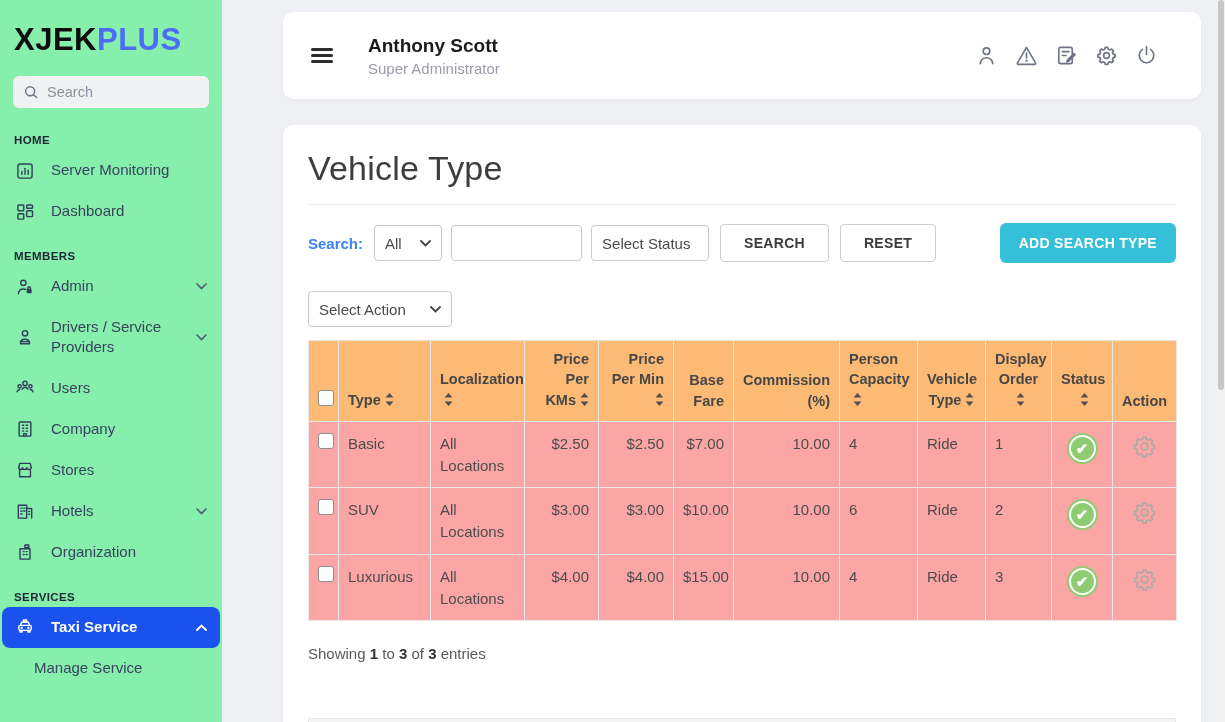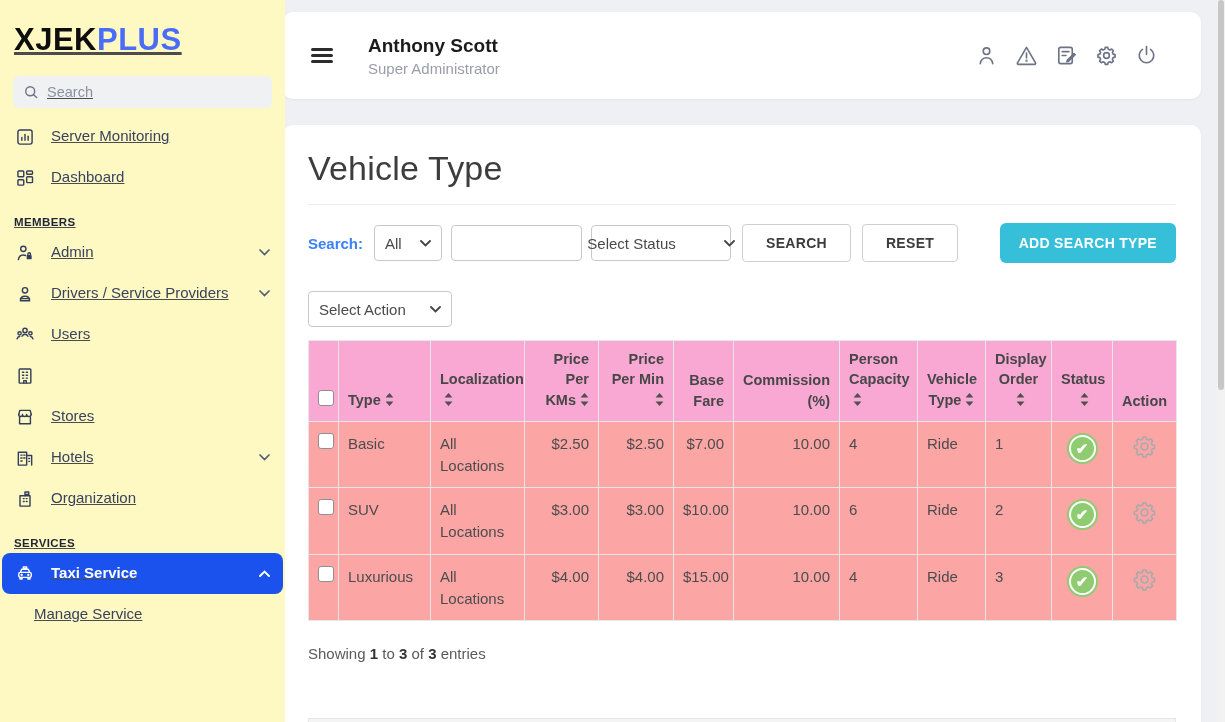--- a/index.html
+++ b/index.html
@@ -6,22 +6,22 @@
   html,body { width:1225px; height:722px; }
   body {
     font-family: "Liberation Sans", sans-serif;
     background:#eef0f3;
     position:relative;
     overflow:hidden;
     color:#4c4c4c;
   }
   
   .sidebar {
-    position:absolute; left:0; top:0; width:285px; height:722px;
-    background:#fef9c3; z-index:2; overflow:hidden;text-decoration:underline;
+    position:absolute; left:0; top:0; width:222px; height:722px;
+    background:#86efac; z-index:2; overflow:hidden;
   }
   .logo { padding:22px 16px 18px 14px; font-size:31px; font-weight:bold; letter-spacing:.5px; }
   .logo .brand-a { color:#0e0e0e; }
   .logo .brand-b { color:#4a6cf7; }
   .side-search {
     margin:0 13px 8px 13px; height:32px; background:#f0f1f3; border-radius:6px;
     display:flex; align-items:center; padding:0 10px; gap:8px;
   }
   .side-search input {
     border:none; background:transparent; outline:none; font-size:14.5px;
@@ -71,42 +71,42 @@
   
   .filter-row { display:flex; align-items:center; gap:9px; }
   .filter-label { font-size:15px; font-weight:bold; color:#3b82f6; margin-right:2px; }
   .fake-select {
     height:36px; border:1px solid #c9c9c9; border-radius:4px; background:#fff;
     display:flex; align-items:center; gap:14px; padding:0 10px; font-size:15px; color:#4a4a4a;
     cursor:pointer; white-space:nowrap;
   }
   .fake-select .sel-chev { display:flex; align-items:center; }
   .sel-field { width:68px; justify-content:space-between; }
-  .sel-status { width:140px; justify-content:center;gap:48px; }
+  .sel-status { width:118px; justify-content:space-between;gap:48px; }
   .sel-action { width:144px; justify-content:space-between; margin-top:28px; }
   .text-input {
     width:131px; height:36px; border:1px solid #c9c9c9; border-radius:4px;
     padding:0 8px; font-size:15px; font-family:inherit; outline:none; color:#444;
   }
   .btn-outline {
     height:38px; padding:0 23px; border:1px solid #cfcfcf; border-radius:4px; background:#fff;
     font-size:14px; font-weight:bold; color:#3c3c3c; letter-spacing:.3px; cursor:pointer;
     font-family:inherit; margin-left:2px;
   }
   .btn-add {
     margin-left:auto; height:40px; padding:0 19px; border:none; border-radius:6px;
     background:#35bfd9; color:#fff; font-size:14px; font-weight:bold; letter-spacing:.3px;
     cursor:pointer; font-family:inherit;
   }
   
   .vt-table { width:100%; border-collapse:collapse; table-layout:fixed; margin-top:13px; font-size:15px; }
   .vt-table th, .vt-table td { border:1px solid #e7e7e7; }
   .vt-table th {
     vertical-align:bottom; font-weight:bold; color:#474747; font-size:14.5px;
-    padding:8px 9px 10px 9px; line-height:1.4; height:66px; background:#f9a8d4; text-align:left;
+    padding:8px 9px 10px 9px; line-height:1.4; height:66px; background:#fdba74; text-align:left;
   }
   .vt-table td {
     vertical-align:top; padding:11px 9px; line-height:1.45; height:58px;
     background:#fca5a5; color:#4c4c4c;
   }
   .al-right { text-align:right !important; }
   .al-center { text-align:center !important; }
   .sort-glyph { display:inline-block; margin-left:4px; vertical-align:-1px; }
   .row-check, .head-check {
     appearance:none; -webkit-appearance:none; width:16px; height:16px;
@@ -137,20 +137,21 @@
   <div class="side-search">
     <span style="line-height:0;">
       <svg width="16" height="16" viewBox="0 0 20 20" fill="none" stroke="#6f7386" stroke-width="1.8" stroke-linecap="round">
           <circle cx="9" cy="9" r="5.6"></circle>
           <line x1="13.3" y1="13.3" x2="17" y2="17"></line>
         </svg>
     </span>
     <input type="text" placeholder="Search" style="">
   </div>
   <nav id="sidebar-nav">
+      <div class="section-label">HOME</div>
       <div class="nav-item">
         <span class="nav-icon">
           <svg width="20" height="20" viewBox="0 0 24 24" fill="none" stroke="#333d5c" stroke-width="1.7" stroke-linecap="round" stroke-linejoin="round">
             <rect x="3.5" y="3.5" width="17" height="17" rx="2.5"></rect>
             <line x1="8.2" y1="16" x2="8.2" y2="12.5"></line>
             <line x1="12" y1="16" x2="12" y2="9"></line>
             <line x1="15.8" y1="16" x2="15.8" y2="11"></line>
           </svg>
         </span>
         <span class="nav-label">Server Monitoring</span>
@@ -217,20 +218,21 @@
             <rect x="5" y="3.5" width="14" height="17" rx="1"></rect>
             <line x1="9" y1="7.5" x2="10.5" y2="7.5"></line>
             <line x1="13.5" y1="7.5" x2="15" y2="7.5"></line>
             <line x1="9" y1="11" x2="10.5" y2="11"></line>
             <line x1="13.5" y1="11" x2="15" y2="11"></line>
             <line x1="9" y1="14.5" x2="10.5" y2="14.5"></line>
             <line x1="13.5" y1="14.5" x2="15" y2="14.5"></line>
             <path d="M10.5 20.5v-3h3v3"></path>
           </svg>
         </span>
+        <span class="nav-label">Company</span>
       </div>
       <div class="nav-item">
         <span class="nav-icon">
           <svg width="20" height="20" viewBox="0 0 24 24" fill="none" stroke="#333d5c" stroke-width="1.7" stroke-linecap="round" stroke-linejoin="round">
             <path d="M4.5 9 5.8 4h12.4l1.3 5"></path>
             <path d="M4.5 9c0 1.3 1 2.3 2.3 2.3S9 10.3 9 9c0 1.3 1 2.3 2.3 2.3S14 10.3 14 9c0 1.3 1 2.3 2.3 2.3S19.5 10.3 19.5 9"></path>
             <path d="M5.5 11.5v8.5h13v-8.5"></path>
           </svg>
         </span>
         <span class="nav-label">Stores</span>

